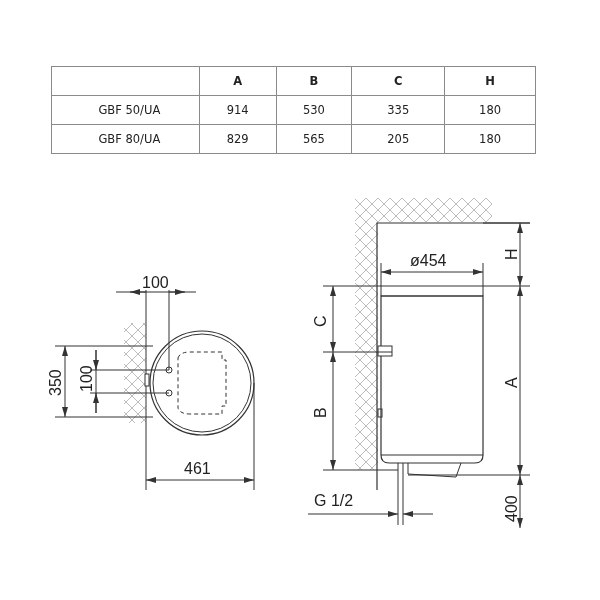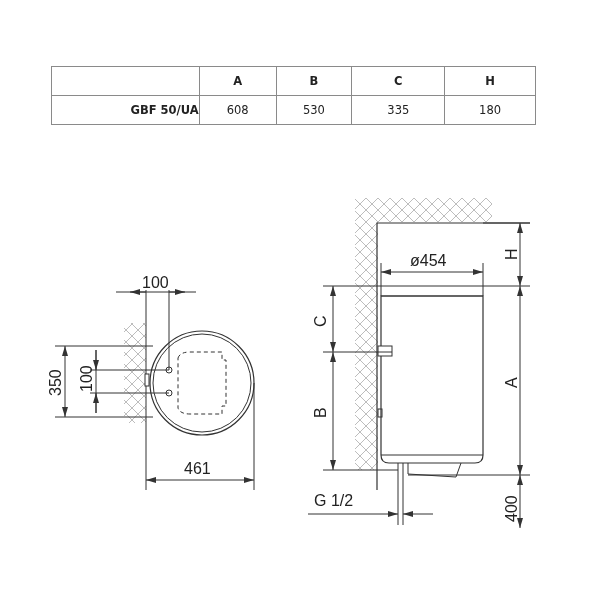--- a/index.html
+++ b/index.html
@@ -1,20 +1,20 @@
 <!DOCTYPE html>
 <html><head>
 <meta charset="utf-8">
 <style>
   html,body{margin:0;padding:0;background:#ffffff;}
   body{width:600px;height:600px;position:relative;overflow:hidden;font-family:"Liberation Sans",sans-serif;}
   #spec-table{position:absolute;left:51px;top:66px;width:485px;border-collapse:collapse;font-family:"DejaVu Sans","Liberation Sans",sans-serif;font-size:11.5px;color:#222;}
   #spec-table td,#spec-table th{border:1px solid #8a8a8a;height:28px;padding:0;text-align:center;}
   #spec-table th{font-weight:bold;}
-  #spec-table td.model{text-align:right;padding-left:8px;font-weight:bold;}
+  #spec-table td.model{text-align:center;padding-left:8px;font-weight:normal;}
   #spec-table col.c0{width:148px;}
   #spec-table col.c1{width:77px;}
   #spec-table col.c2{width:76px;}
   #spec-table col.c3{width:93px;}
   #spec-table col.c4{width:91px;}
   svg{position:absolute;left:0;top:0;}
   .dimtext{font-family:"Liberation Sans",sans-serif;font-size:16px;fill:#222;}
 </style>
 </head>
 <body>
@@ -30,23 +30,30 @@
   <tbody>
       <tr>
     <th></th>
     <th>A</th>
     <th>B</th>
     <th>C</th>
     <th>H</th>
   </tr>
   <tr>
     <td class="model">GBF 50/UA</td>
-    <td>608</td>
+    <td>914</td>
     <td>530</td>
     <td>335</td>
+    <td>180</td>
+  </tr>
+  <tr>
+    <td class="model">GBF 80/UA</td>
+    <td>829</td>
+    <td>565</td>
+    <td>205</td>
     <td>180</td>
   </tr>
 </tbody>
   </table>
 
 <svg width="600" height="600" viewBox="0 0 600 600">
   <defs>
     <marker id="arr" viewBox="0 0 10 6" refX="10" refY="3" markerWidth="10" markerHeight="6" orient="auto-start-reverse" markerUnits="userSpaceOnUse">
       <path d="M0,0 L10,3 L0,6 z" fill="#333"></path>
     </marker>

